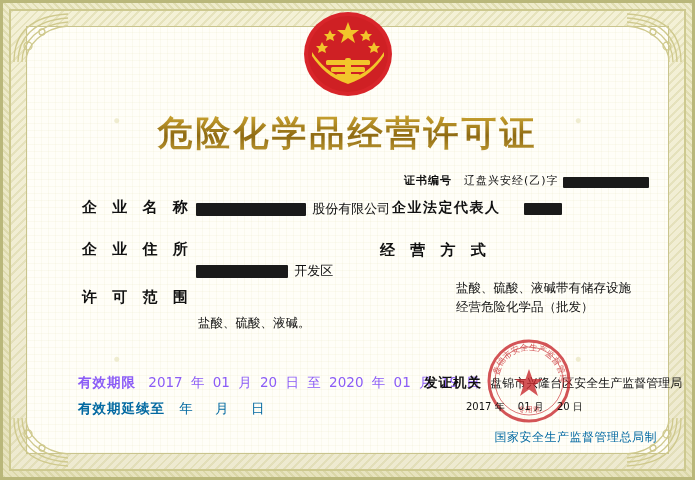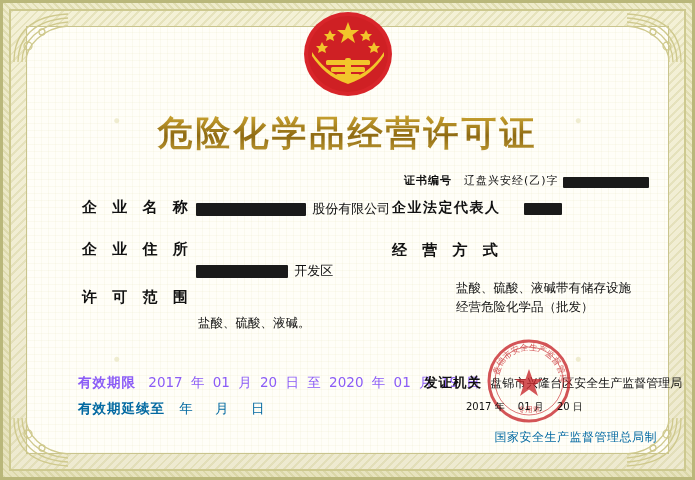--- a/index.html
+++ b/index.html
@@ -320,21 +320,21 @@
   <div class="field-value" style="left:524px; top:200px;">
     <span class="redact" style="width:38px;height:12px;"></span>
   </div>
 
   <div class="field-label" style="left:82px; top:240px;">企 业 住 所</div>
   <div class="field-value" style="left:196px; top:242px;margin-top:20px;">
     <span class="redact" style="width:92px;height:13px;"></span>
     <span style="margin-left:2px;">开发区</span>
   </div>
 
-  <div class="field-label" style="left:392px; top:241px;">经 营 方 式</div>
+  <div class="field-label" style="left:380px; top:241px;">经 营 方 式</div>
   <div class="biz-mode-lines">
     <div>盐酸、硫酸、液碱带有储存设施</div>
     <div>经营危险化学品（批发）</div>
   </div>
 
   <div class="field-label" style="left:82px; top:288px;">许 可 范 围</div>
   <div class="scope-value">盐酸、硫酸、液碱。</div>
 
   <div class="validity-row">
     <span class="lbl">有效期限</span>

